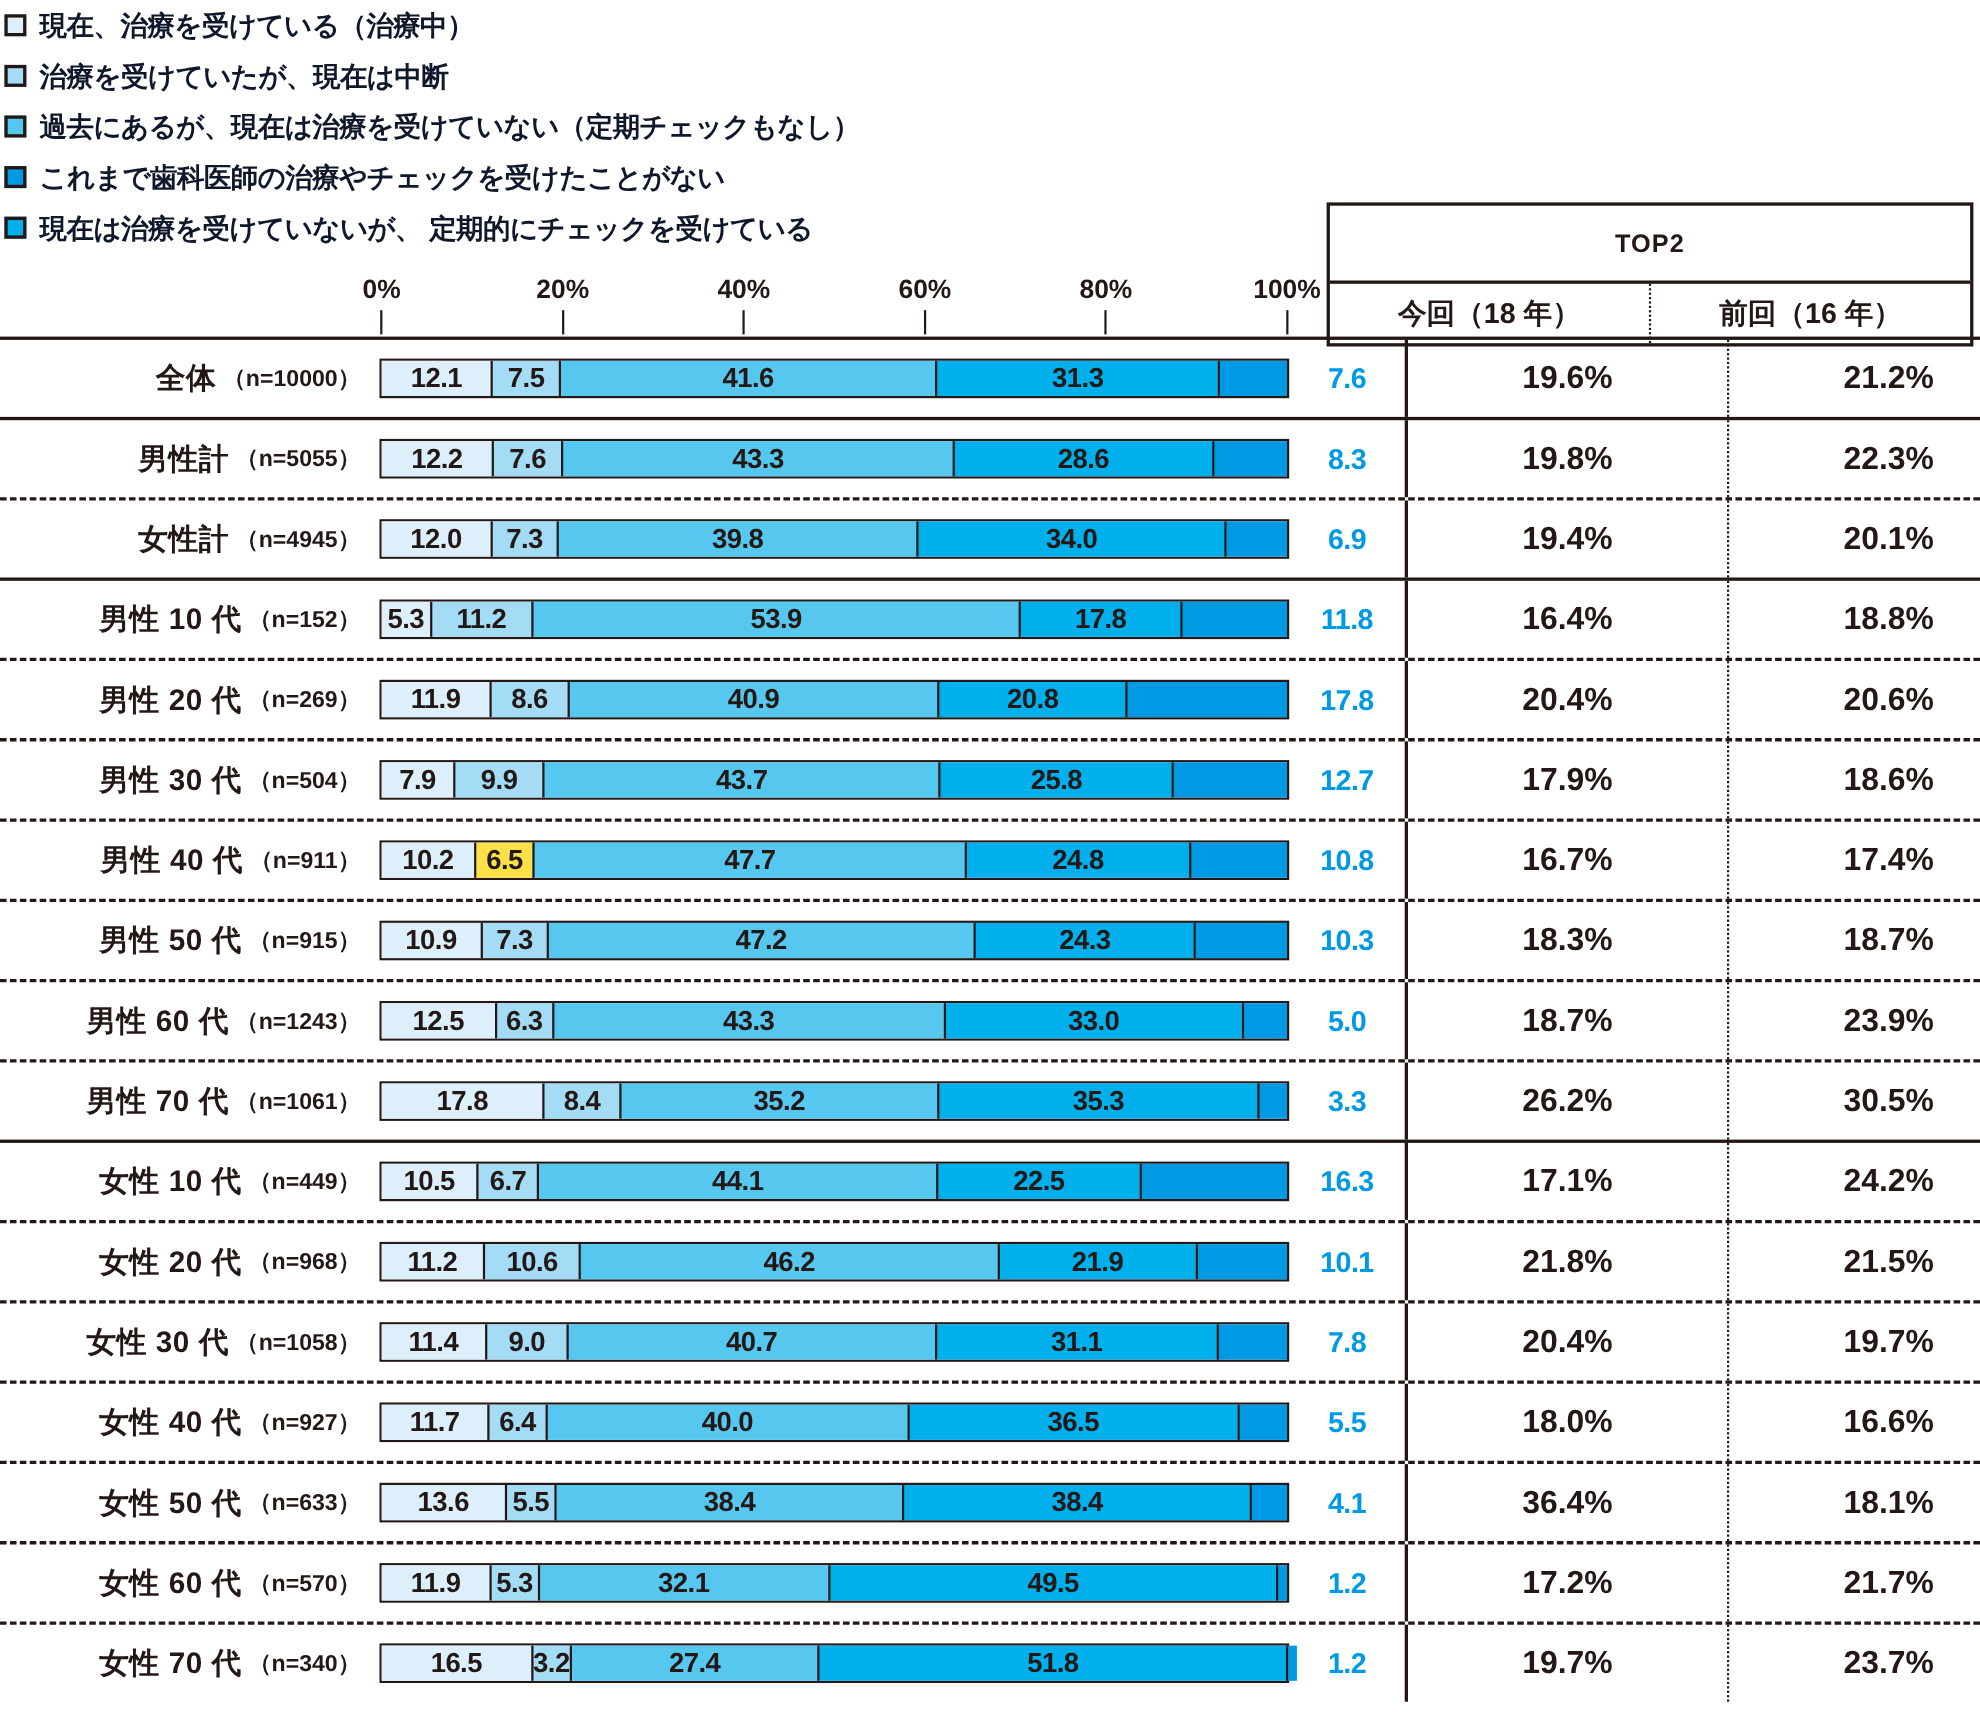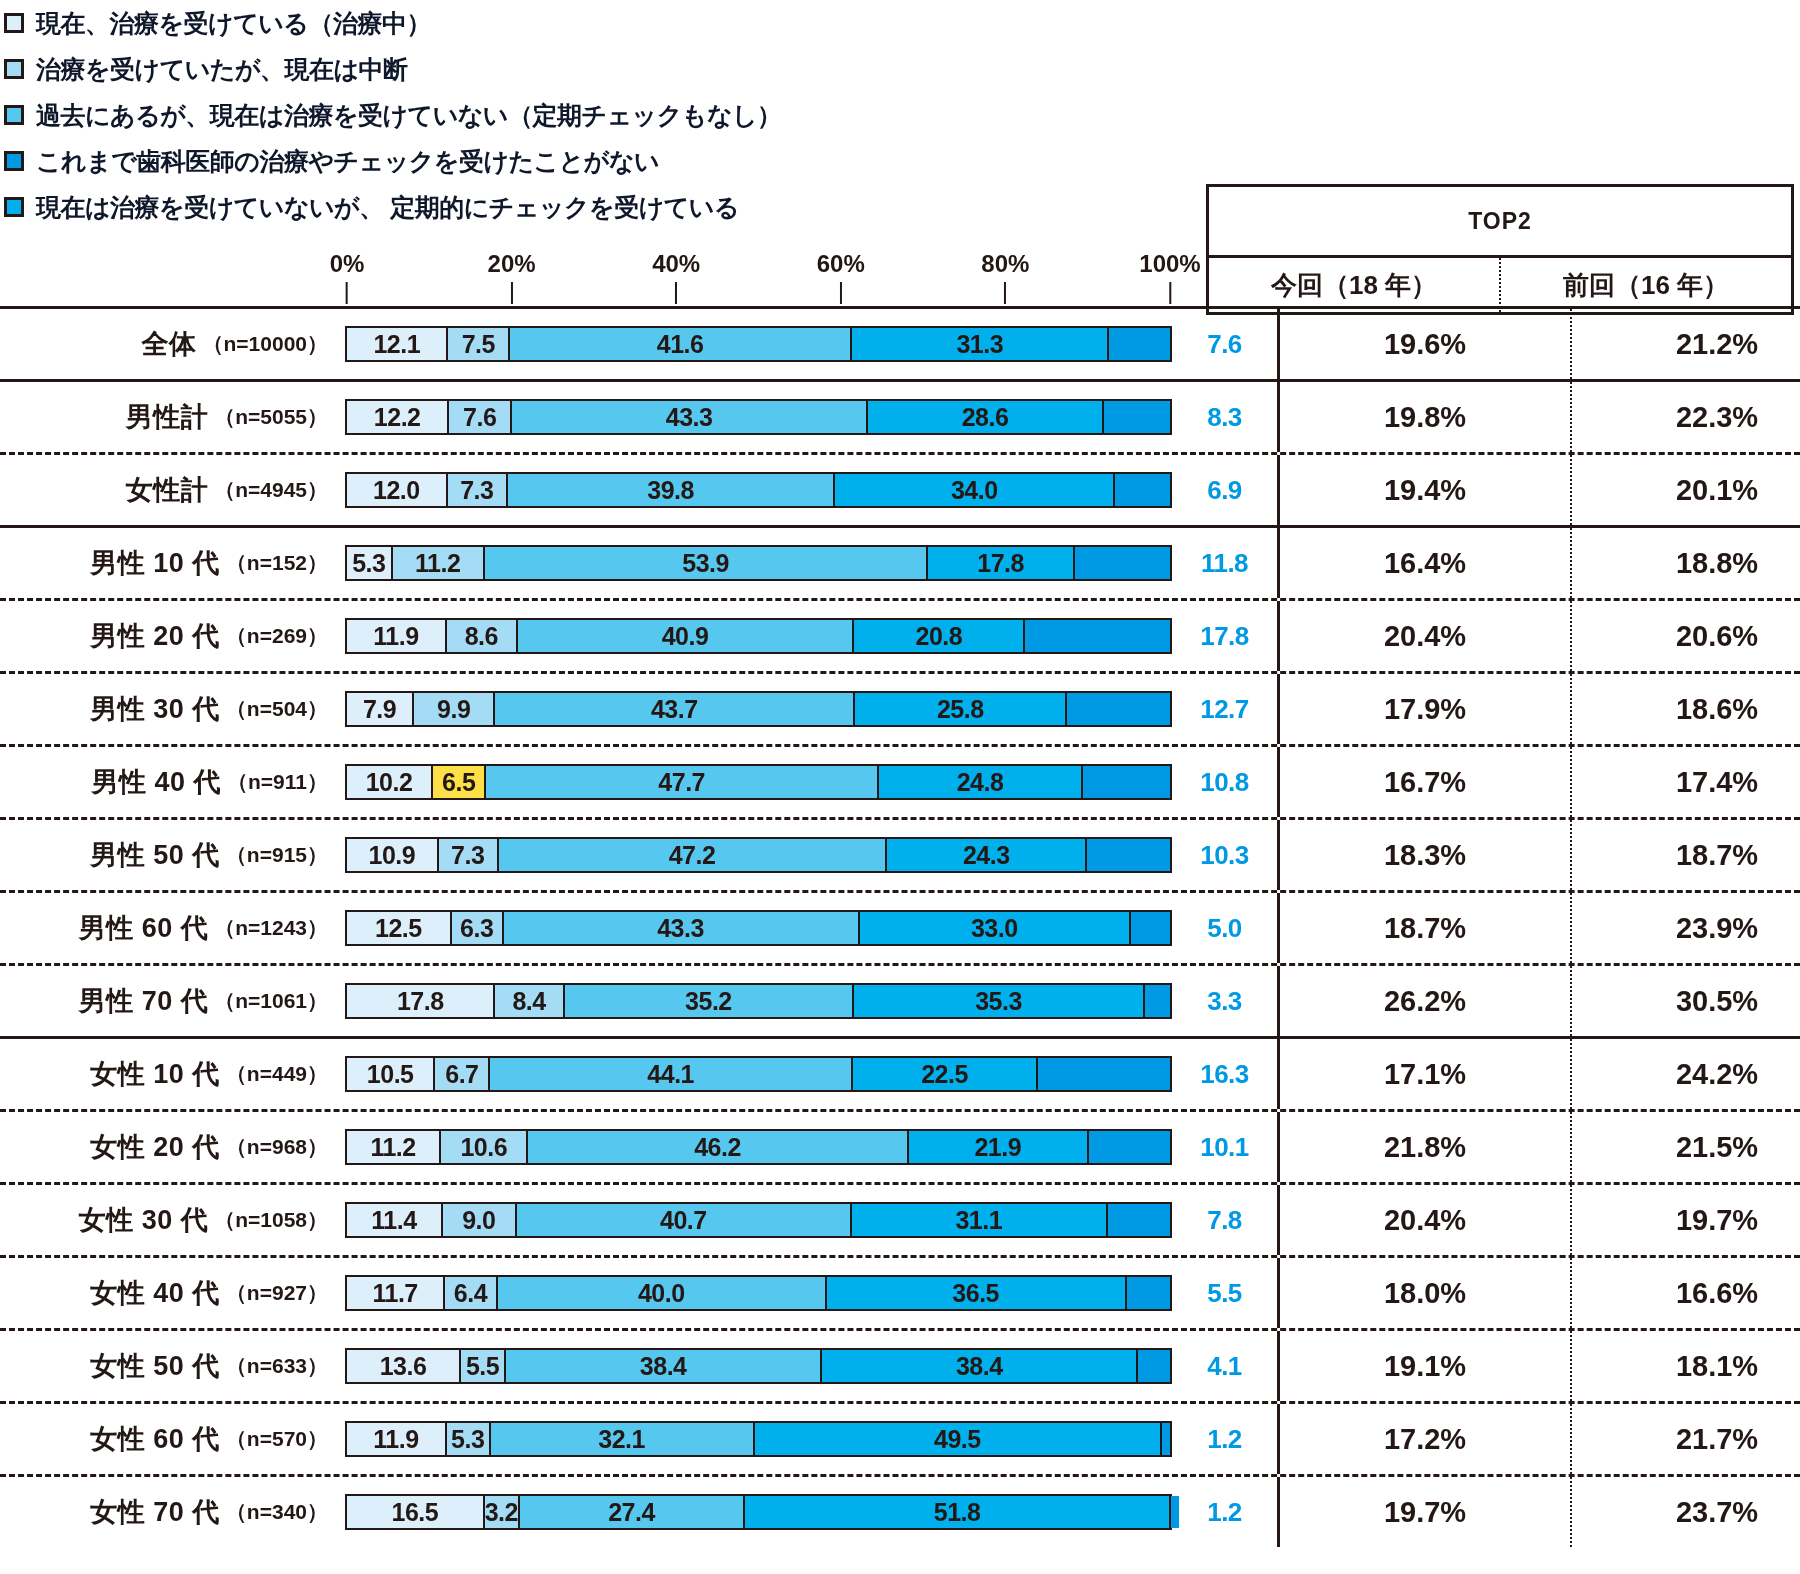--- a/index.html
+++ b/index.html
@@ -698,21 +698,21 @@
             <span class="seg-label">38.4</span>
           </div>
           <div class="seg" style="flex: 0 0 38.4%; background: rgb(0, 176, 236);">
             <span class="seg-label">38.4</span>
           </div>
           <div class="seg last" style="flex: 0 0 4.1%; background: rgb(0, 153, 227);"></div>
         </div>
       </div>
       <div class="outer-val">4.1</div>
       <div class="top2-cells">
-        <div class="top2-cell">19.1%</div>
+        <div class="top2-cell">36.4%</div>
         <div class="top2-cell">18.1%</div>
       </div>
     </div>
     <div class="rowline dashed"></div>
     <div class="data-row">
       <div class="row-label">
         <span class="row-label-name">女性 60 代</span>
         <span class="row-label-n">（n=570）</span>
       </div>
       <div class="bar-area">

